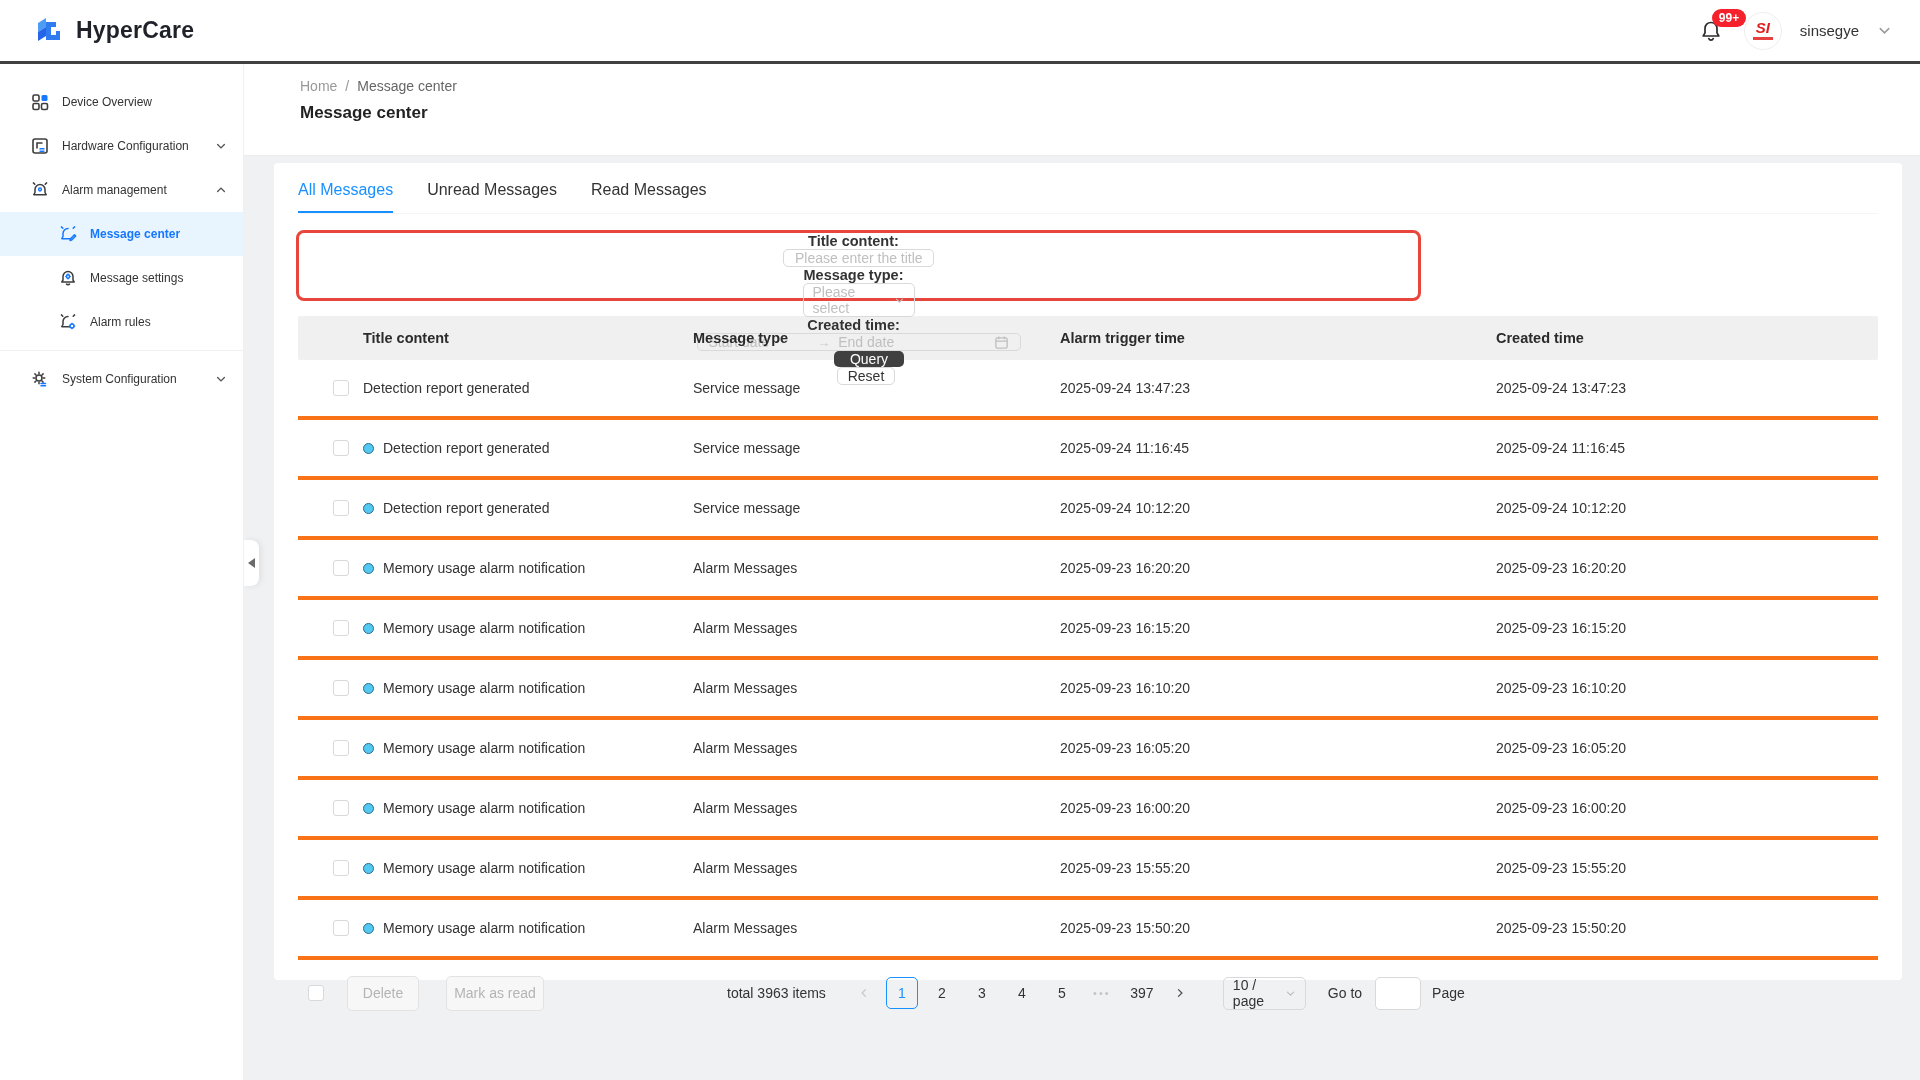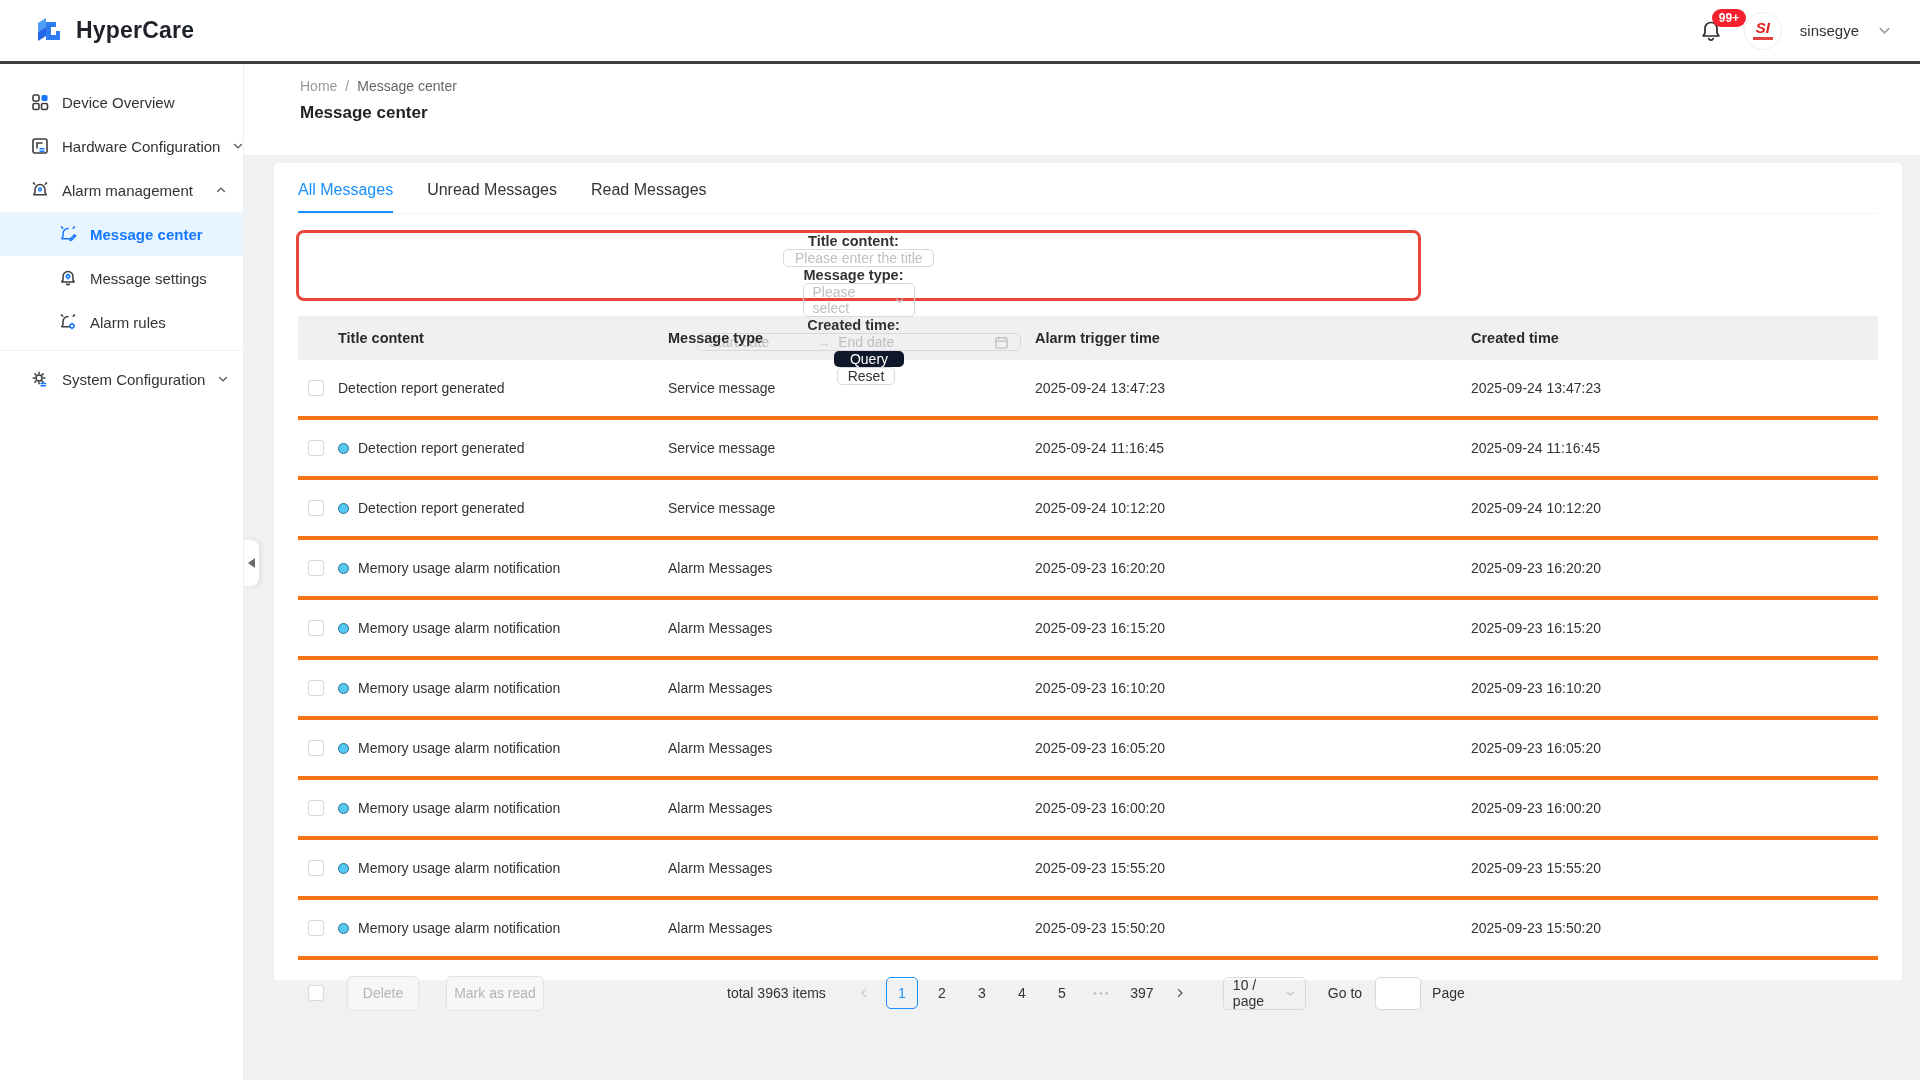--- a/index.html
+++ b/index.html
@@ -19,21 +19,21 @@
   .avatar { width:38px; height:38px; border-radius:50%; background:#fff; border:1px solid #eee;
             display:flex; flex-direction:column; align-items:center; justify-content:center; overflow:hidden; }
   .avatar-mark { color:#e02020; font-weight:700; font-size:15px; font-style:italic; line-height:14px; }
   .avatar-sub { width:20px; height:3px; background:#e02020; margin-top:2px; opacity:.85; }
   .username { font-size:15px; color:#333; }
 
   
   .sidebar { position:absolute; top:64px; left:0; width:244px; height:1016px; background:#fff;
              border-right:1px solid #f0f0f0; padding-top:16px; z-index:10; }
   .side-item { height:44px; display:flex; align-items:center; gap:12px; padding:0 16px 0 30px;
-               font-size:15px; color:#333; cursor:pointer; }
+               font-size:12px; color:#333; cursor:pointer; }
   .side-item .lbl { flex:1; white-space:nowrap; }
   .side-item.sub { padding-left:58px; }
   .side-item.selected { background:#e9f5fe; color:#1677ff; font-weight:600; }
   .side-divider { height:1px; background:#f0f0f0; margin:6px 0; }
   .chev { width:12px; height:12px; flex:none; }
   .collapse-handle { position:absolute; top:540px; left:244px; width:15px; height:46px; background:#fff;
                      border-radius:0 8px 8px 0; box-shadow:2px 0 6px rgba(0,0,0,.08);
                      display:flex; align-items:center; justify-content:center; cursor:pointer; z-index:5; }
   .collapse-handle .tri { width:0; height:0; border-top:5px solid transparent; border-bottom:5px solid transparent;
                           border-right:7px solid #6b6b6b; }
@@ -65,25 +65,25 @@
              display:flex; align-items:center; justify-content:space-between; cursor:pointer; }
   .fselect .ph { font-size:14px; color:#bfbfbf; }
   .frange { width:324px; height:34px; border:1px solid #d9d9d9; border-radius:5px; padding:0 11px;
             display:flex; align-items:center; gap:8px; cursor:pointer; }
   .frange .ph { font-size:14px; color:#bfbfbf; }
   .frange .arrow { color:#c9c9c9; font-size:13px; margin-left:40px; }
   .frange .cal { margin-left:auto; }
   .gap20 { width:20px; flex:none; } .gap14 { width:14px; flex:none; }
   .btn { height:33px; border-radius:5px; font-size:14px; display:flex; align-items:center; justify-content:center;
          cursor:pointer; font-family:inherit; }
-  .btn-query { width:70px; background:#0f172a; color:#fff; border:none; margin-left:21px; }
+  .btn-query { width:70px; background:#404040; color:#fff; border:none; margin-left:21px; }
   .btn-reset { width:58px; background:#fff; color:#333; border:1px solid #d9d9d9; margin-left:15px; }
 
   
-  .tgrid { display:grid; grid-template-columns:40px 330px 367px 436px 1fr; align-items:center; }
+  .tgrid { display:grid; grid-template-columns:40px 330px 367px 436px 1fr; align-items:center;padding-left:25px; }
   .thead { margin-top:15px; height:44px; background:#f0f0f0; border-radius:2px; font-size:14.5px; font-weight:700; color:#2b2b2b; }
   .trow { height:60px; border-bottom:4px solid #f97316; font-size:14px; color:#333; }
   .cellbox { display:flex; align-items:center; padding-left:10px; }
   .checkbox { width:16px; height:16px; border:1px solid #d9d9d9; border-radius:3px; background:#fff; cursor:pointer; flex:none; }
   .titlecell { display:flex; align-items:center; gap:9px; }
   .dot { width:11px; height:11px; border-radius:50%; background:#53c9f2; border:1.5px solid #2a6d93; flex:none; }
 
   
   .tfoot { margin-top:13px; display:flex; align-items:center; height:40px; font-size:14px; }
   .btn-disabled { background:#f7f7f7; border:1px solid #e3e3e3; color:#b4b4b4; cursor:not-allowed; }

